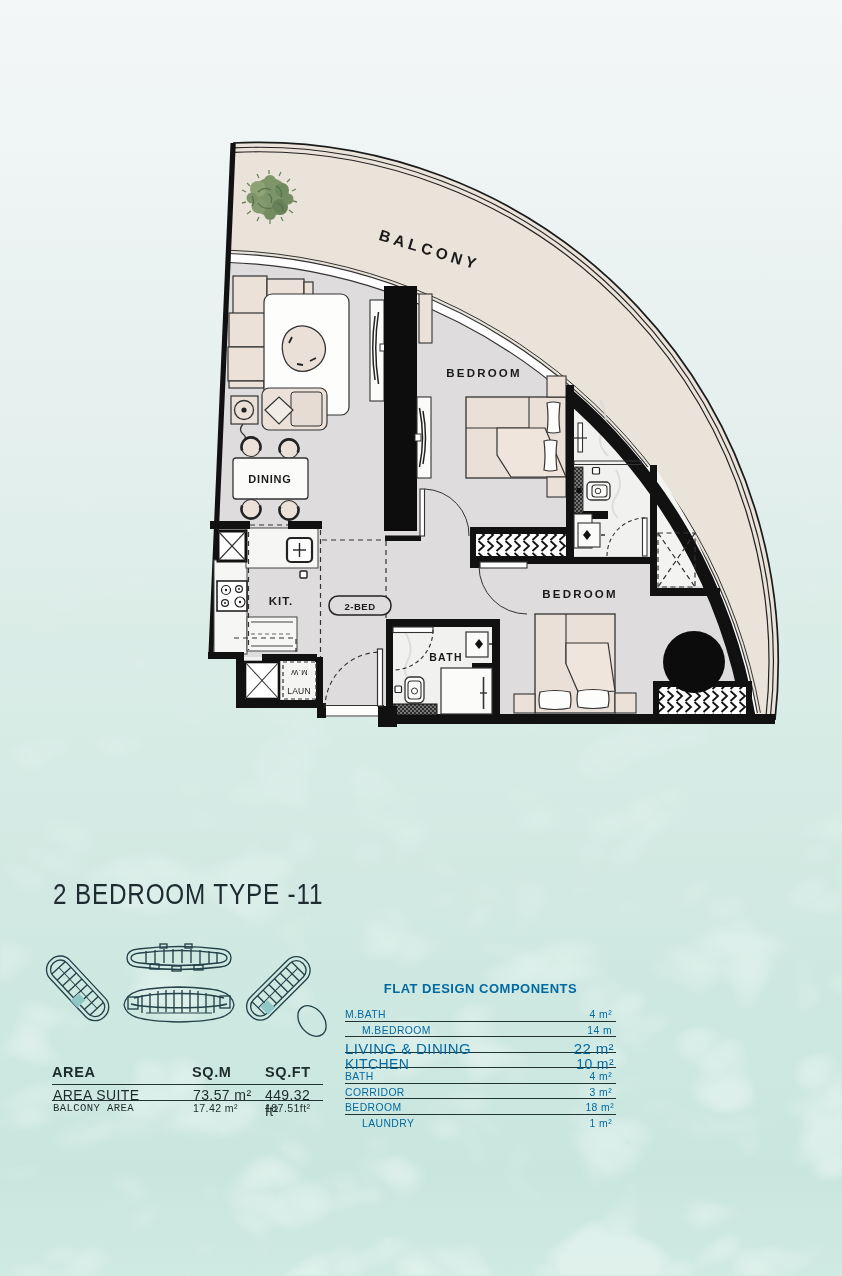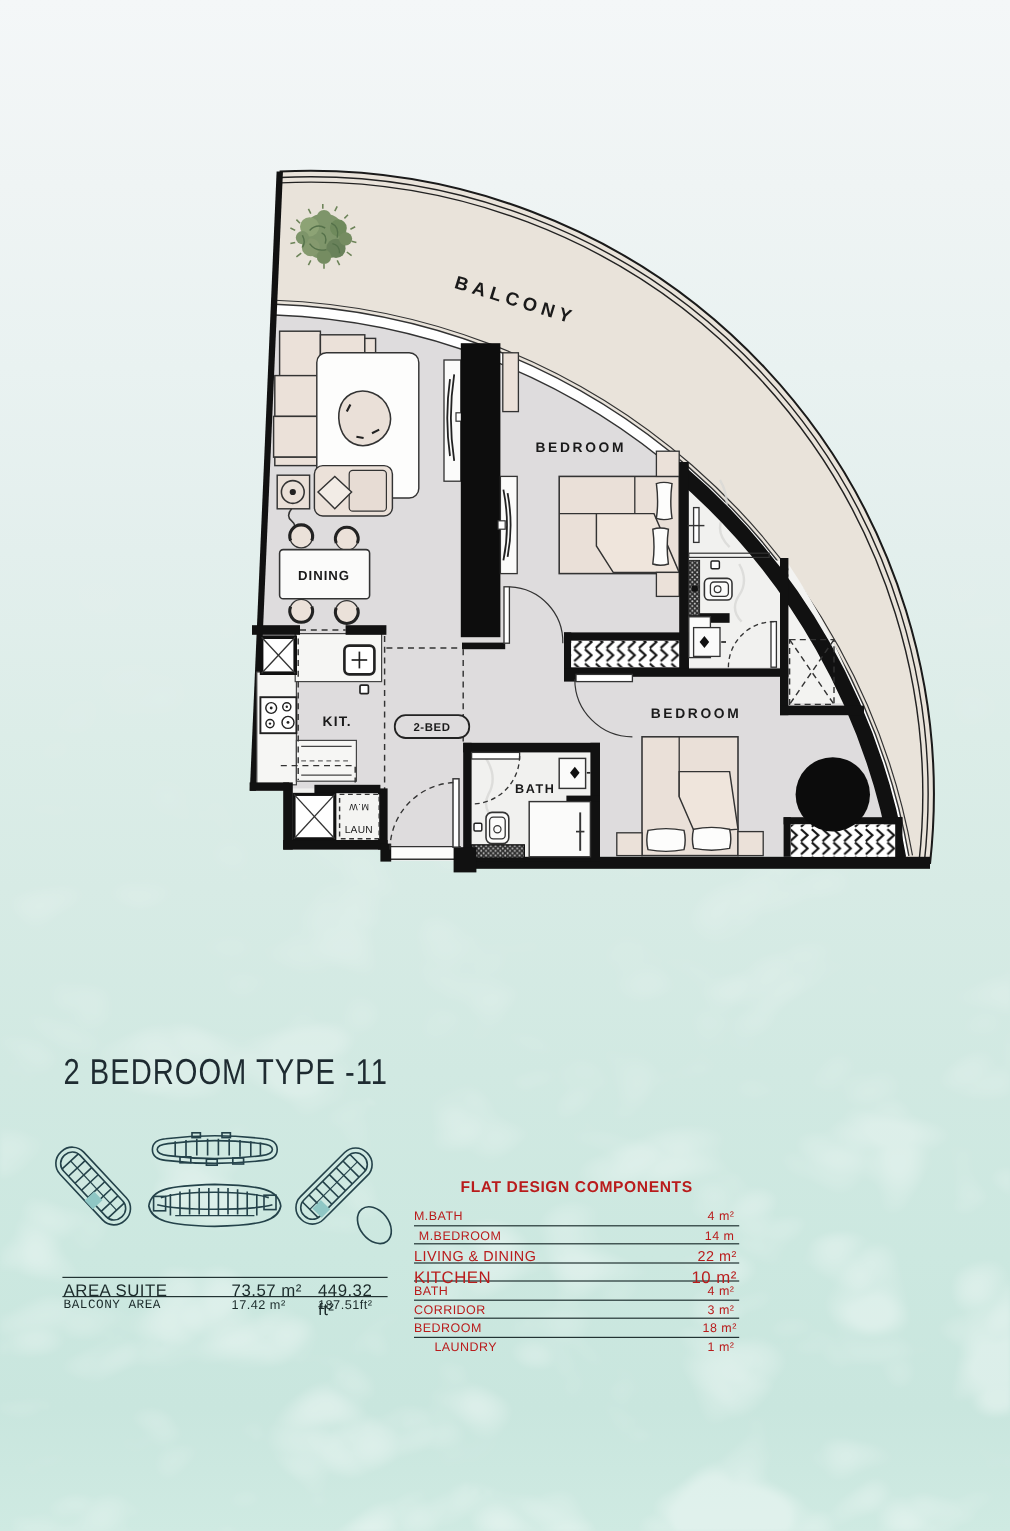--- a/index.html
+++ b/index.html
@@ -379,44 +379,49 @@
   <path d="M250,988 h56" stroke-width="1"></path>
   <rect x="252" y="989" width="10" height="11" fill="#8fc7c5" stroke="none"></rect>
 </g>
 
 <ellipse cx="312" cy="1021" rx="12" ry="17" transform="rotate(-38 312 1021)" fill="none" stroke="#24424a" stroke-width="1.35"></ellipse>
 </svg>
 
 <div class="t" style="position:absolute;left:53px;top:877px;font-size:30px;letter-spacing:1px;color:#1e2b31;transform:scaleX(0.81);transform-origin:0 0;">2 BEDROOM TYPE -11</div>
 
 <div style="position:absolute;left:52px;top:1064px;width:271px;color:#1c2b2b;">
+  <div style="position:relative;height:20px;font-size:14.5px;font-weight:bold;letter-spacing:0.6px;">
+    <span style="position:absolute;left:0;">AREA</span>
+    <span style="position:absolute;left:140px;">SQ.M</span>
+    <span style="position:absolute;left:213px;">SQ.FT</span>
+  </div>
   <div style="border-top:1.4px solid #223333;position:relative;height:13.3px;font-size:14px;letter-spacing:0.4px;padding-top:1.5px;">
     <span style="position:absolute;left:1px;">AREA SUITE</span>
     <span style="position:absolute;left:141px;">73.57 m²</span>
     <span style="position:absolute;left:213px;">449.32 ft²</span>
   </div>
   <div style="border-top:1.4px solid #223333;position:relative;height:13.3px;font-size:10.6px;letter-spacing:0.4px;padding-top:1.5px;">
     <span style="position:absolute;left:1px;font-family:Liberation Mono, monospace;">BALCONY AREA</span>
     <span style="position:absolute;left:141px;">17.42 m²</span>
     <span style="position:absolute;left:213px;">187.51ft²</span>
   </div>
 </div>
 
-<div style="position:absolute;left:345px;top:981px;width:271px;color:#b91c1c;">
+<div style="position:absolute;left:345px;top:981px;width:271px;color:#0369a1;">
   <div style="text-align:center;font-size:13px;font-weight:bold;letter-spacing:0.5px;">FLAT DESIGN COMPONENTS</div>
   <div style="margin-top:10px;">
     <div style="position:relative;height:14.5px;font-size:10.4px;letter-spacing:0.4px;border-bottom:1.2px solid #223333;">
       <span style="position:absolute;left:0;top:3px;">M.BATH</span>
         <span style="position:absolute;right:4px;top:3px;">4 m²</span>
     </div>
     <div style="position:relative;height:14.5px;font-size:10.4px;letter-spacing:0.4px;border-bottom:1.2px solid #223333;padding-top:0.3px;">
-      <span style="position:absolute;left:4px;top:3px;">M.BEDROOM</span>
+      <span style="position:absolute;left:17px;top:3px;">M.BEDROOM</span>
         <span style="position:absolute;right:4px;top:3px;">14 m</span>
     </div>
-    <div style="position:relative;height:14.5px;font-size:12px;letter-spacing:0.4px;border-bottom:1.2px solid #223333;">
+    <div style="position:relative;height:14.5px;font-size:15px;letter-spacing:0.4px;border-bottom:1.2px solid #223333;">
       <span style="position:absolute;left:0;top:3px;">LIVING &amp; DINING</span>
         <span style="position:absolute;right:2px;top:3px;">22 m²</span>
     </div>
     <div style="position:relative;height:14.5px;font-size:14px;letter-spacing:0.4px;border-bottom:1.2px solid #223333;text-align:right;">
       <span style="position:absolute;left:0;top:3px;">KITCHEN</span>
         <span style="position:absolute;right:2px;top:3px;">10 m²</span>
     </div>
     <div style="position:relative;height:14.5px;font-size:10.4px;letter-spacing:0.4px;border-bottom:1.2px solid #223333;">
       <span style="position:absolute;left:0;top:3px;">BATH</span>
         <span style="position:absolute;right:4px;top:3px;">4 m²</span>

